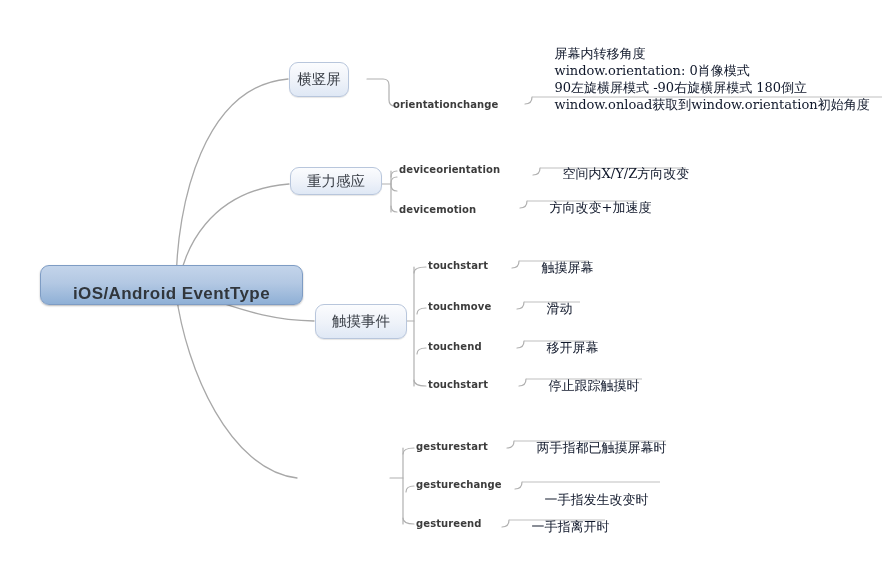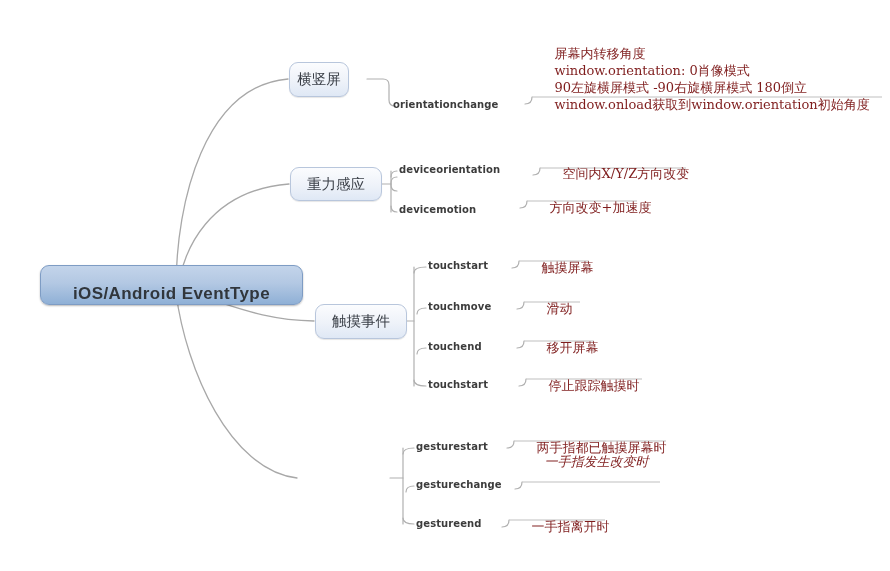--- a/index.html
+++ b/index.html
@@ -34,21 +34,21 @@
   .evt{
     position:absolute;white-space:nowrap;
     font-family:"DejaVu Sans","Liberation Sans",sans-serif;
     font-weight:bold;font-size:10px;color:#3c3c3c;letter-spacing:0.1px;
   }
 
   
   .ann{
     position:absolute;
     font-family:"DejaVu Serif","Liberation Serif",serif;
-    font-size:13px;color:#7f1d1d;line-height:17px;white-space:pre;
+    font-size:13px;color:#0f172a;line-height:17px;white-space:pre;
   }
   .ann .ann-txt{display:inline-block;padding:0 2px 1px 3px;}
 </style>
 </head>
 <body>
 
 <div id="canvas">
 
   <svg class="links" viewBox="0 0 890 571" xmlns="http://www.w3.org/2000/svg">
     <g fill="none" stroke="#a8a8a8" stroke-width="1.3" stroke-linecap="round">
@@ -114,21 +114,21 @@
   </svg>
 
   <div class="node node-root" style="left:40px;top:265px;width:263px;height:40px;">
     <span>iOS/Android EventType</span>
   </div>
 
   <div class="node node-branch" style="left:289px;top:62px;width:60px;height:35px;">
     <span>横竖屏</span>
   </div>
 
-  <div class="node node-branch" style="left:290px;top:167px;width:92px;height:34px;">
+  <div class="node node-branch" style="left:290px;top:167px;width:92px;height:28px;">
     <span>重力感应</span>
   </div>
 
   <div class="node node-branch" style="left:315px;top:304px;width:92px;height:35px;">
     <span>触摸事件</span>
   </div>
 
 
   <div class="evt" style="left:393px;top:99px;">orientationchange</div>
 
@@ -178,21 +178,21 @@
   </div>
 
   <div class="ann" style="left:529px;top:360px;">
     <span class="ann-txt">停止跟踪触摸时</span>
   </div>
 
   <div class="ann" style="left:517px;top:422px;">
     <span class="ann-txt">两手指都已触摸屏幕时</span>
   </div>
 
-  <div class="ann" style="left:525px;top:436px;font-style:italic;">
+  <div class="ann" style="left:525px;top:474px;">
     <span class="ann-txt">一手指发生改变时</span>
   </div>
 
   <div class="ann" style="left:512px;top:501px;">
     <span class="ann-txt">一手指离开时</span>
   </div>
 
 </div>
 
 </body></html>

